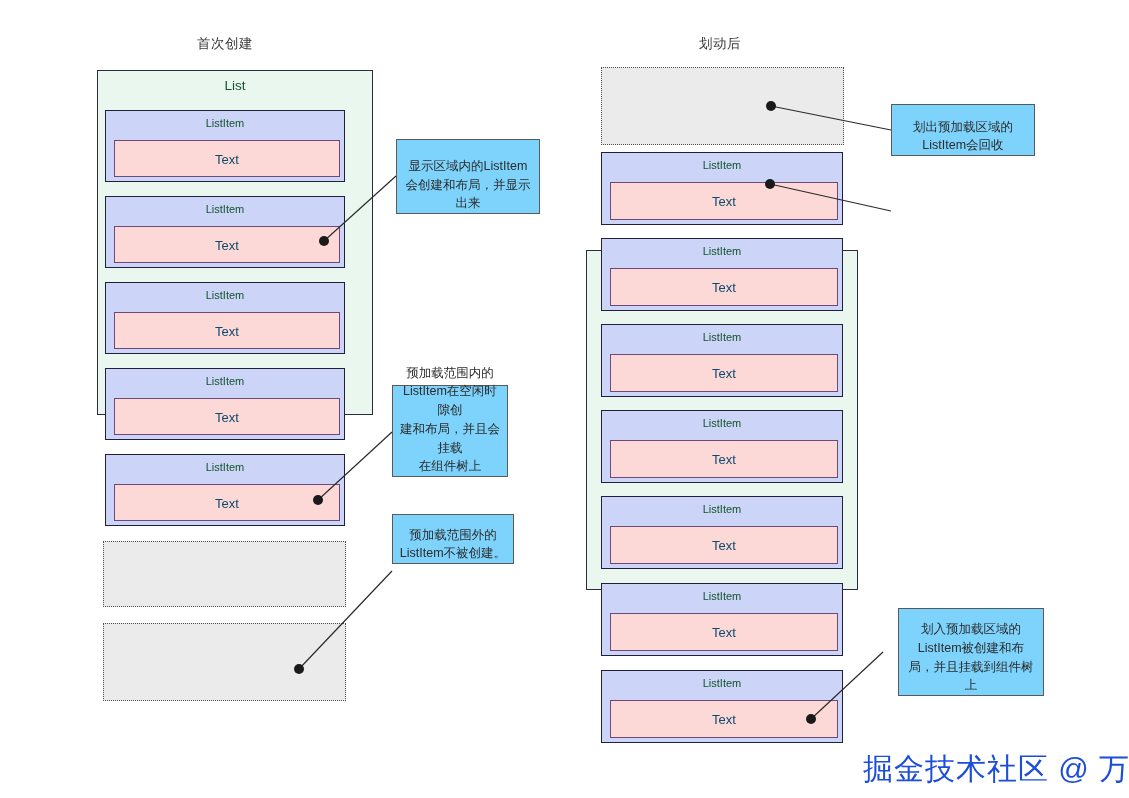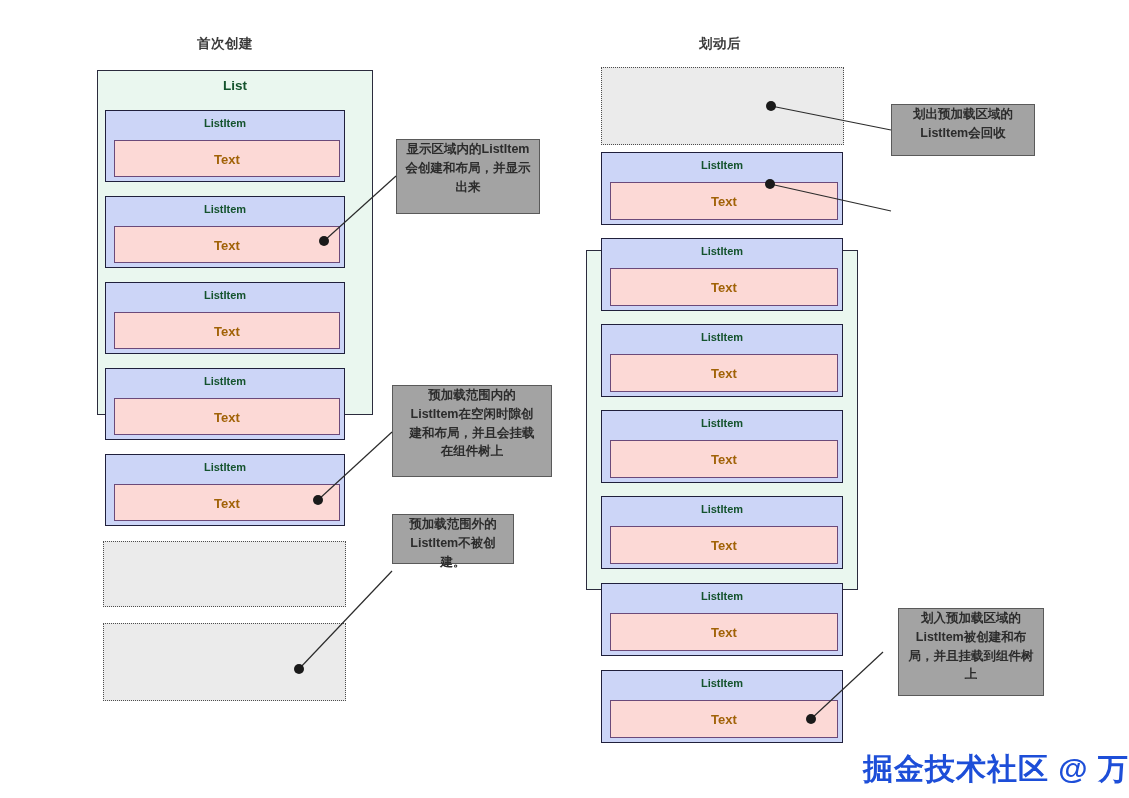--- a/index.html
+++ b/index.html
@@ -13,21 +13,20 @@
     position: relative;
     overflow: hidden;
     font-family: "Liberation Sans", "DejaVu Sans", sans-serif;
     color: #1a1a2e;
   }
   #canvas {
     position: absolute;
     left: 0; top: 0;
     width: 1129px;
     height: 798px;
-    font-weight: bold;
   }
   .abs { position: absolute; box-sizing: border-box; }
 
   
   .col-title {
     font-size: 13.5px;
     color: #3a3a3a;
     text-align: center;
     letter-spacing: .5px;
     white-space: nowrap;
@@ -68,37 +67,37 @@
     position: absolute;
     background: #fcd9d6;
     border: 1.3px solid #6b4a7a;
   }
   .text-label {
     position: absolute;
     left: 0;
     width: 100%;
     text-align: center;
     font-size: 13px;
-    color: #a16207;
+    color: #0c4a6e;
     top: 50%;
     transform: translateY(-50%);
   }
 
   
   .ghost {
     background: #ebebeb;
     border: 1.6px dotted #4d4d4d;
   }
 
   
   .callout {
-    background: #a3a3a3;
+    background: #7dd3fc;
     border: 1.3px solid #5a5a5a;
     display: flex;
-    align-items: flex-start;
+    align-items: flex-end;
     justify-content: center;
   }
   .callout-text {
     font-size: 12.5px;
     line-height: 1.5;
     color: #2c2c2c;
     text-align: center;
     padding: 0 6px;
     white-space: pre-line;
   }
@@ -222,21 +221,21 @@
       <div class="text-label">Text</div>
     </div>
   </div>
 
   <div class="abs callout" style="left:396px; top:139px; width:144px; height:75px;">
     <div class="callout-text">显示区域内的ListItem
 会创建和布局，并显示
 出来</div>
   </div>
 
-  <div class="abs callout" style="left:392px; top:385px; width:160px; height:92px;">
+  <div class="abs callout" style="left:392px; top:385px; width:116px; height:92px;">
     <div class="callout-text">预加载范围内的
 ListItem在空闲时隙创
 建和布局，并且会挂载
 在组件树上</div>
   </div>
 
   <div class="abs callout" style="left:392px; top:514px; width:122px; height:50px;">
     <div class="callout-text">预加载范围外的
 ListItem不被创建。</div>
   </div>

